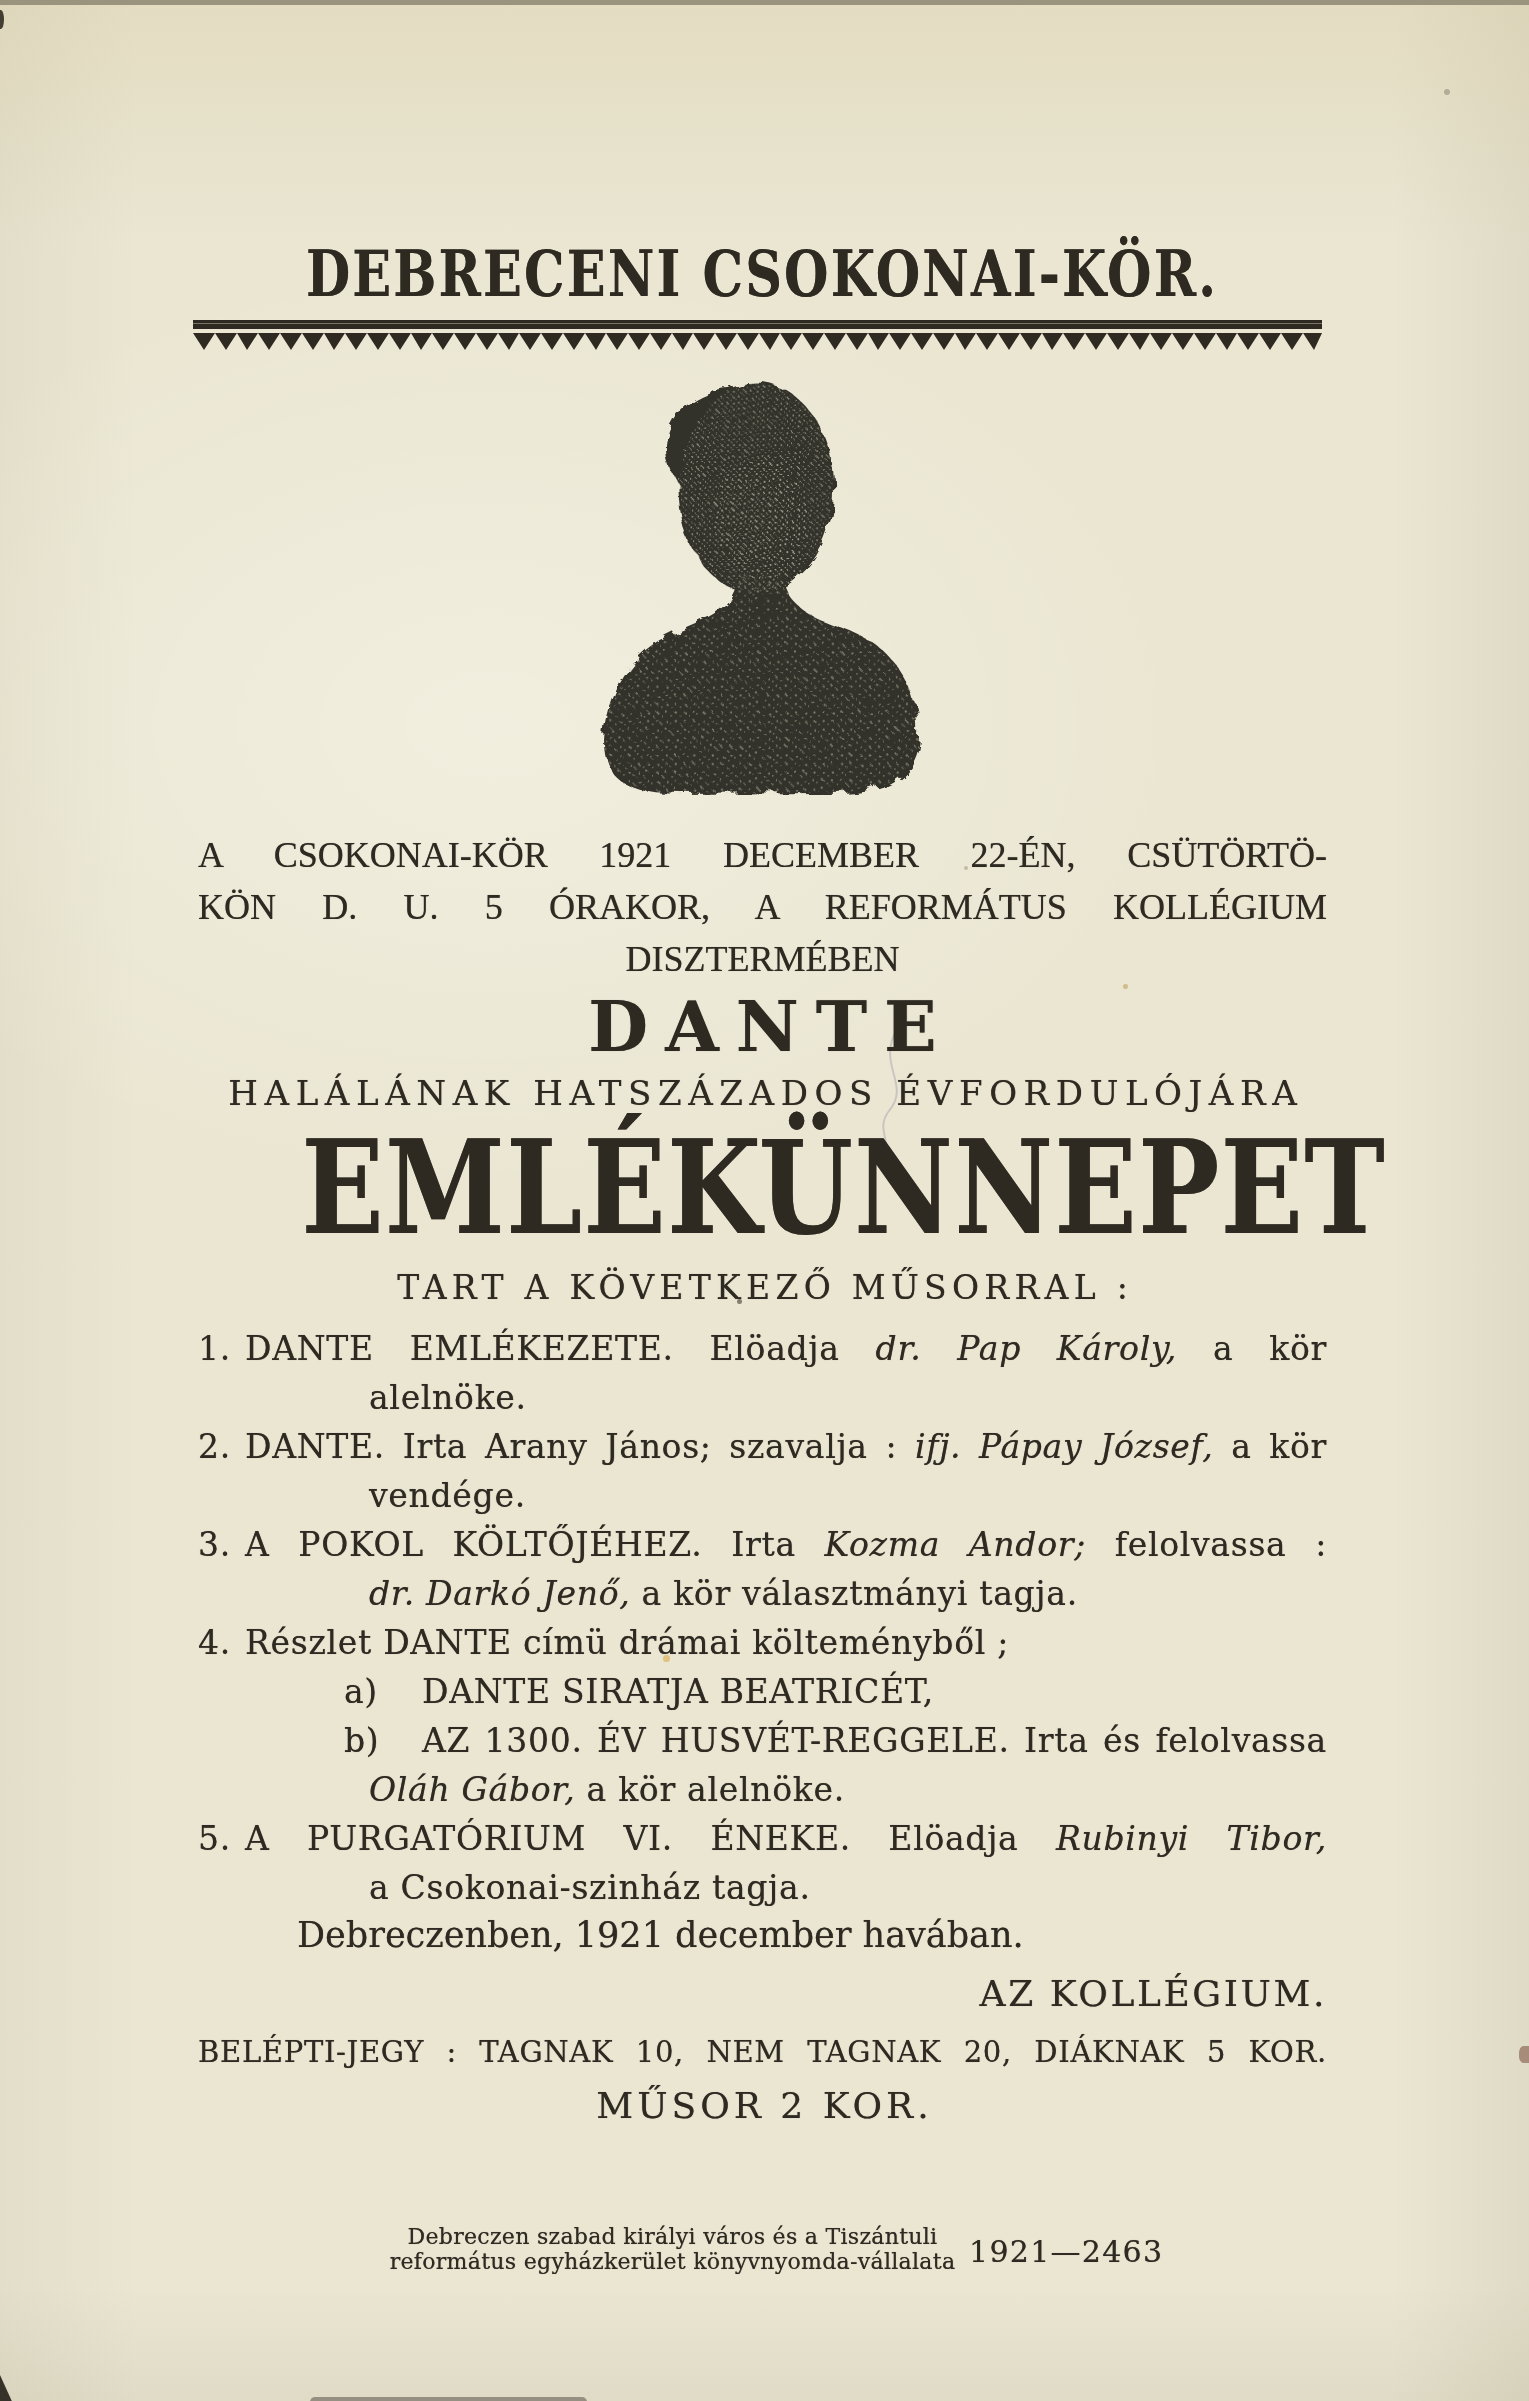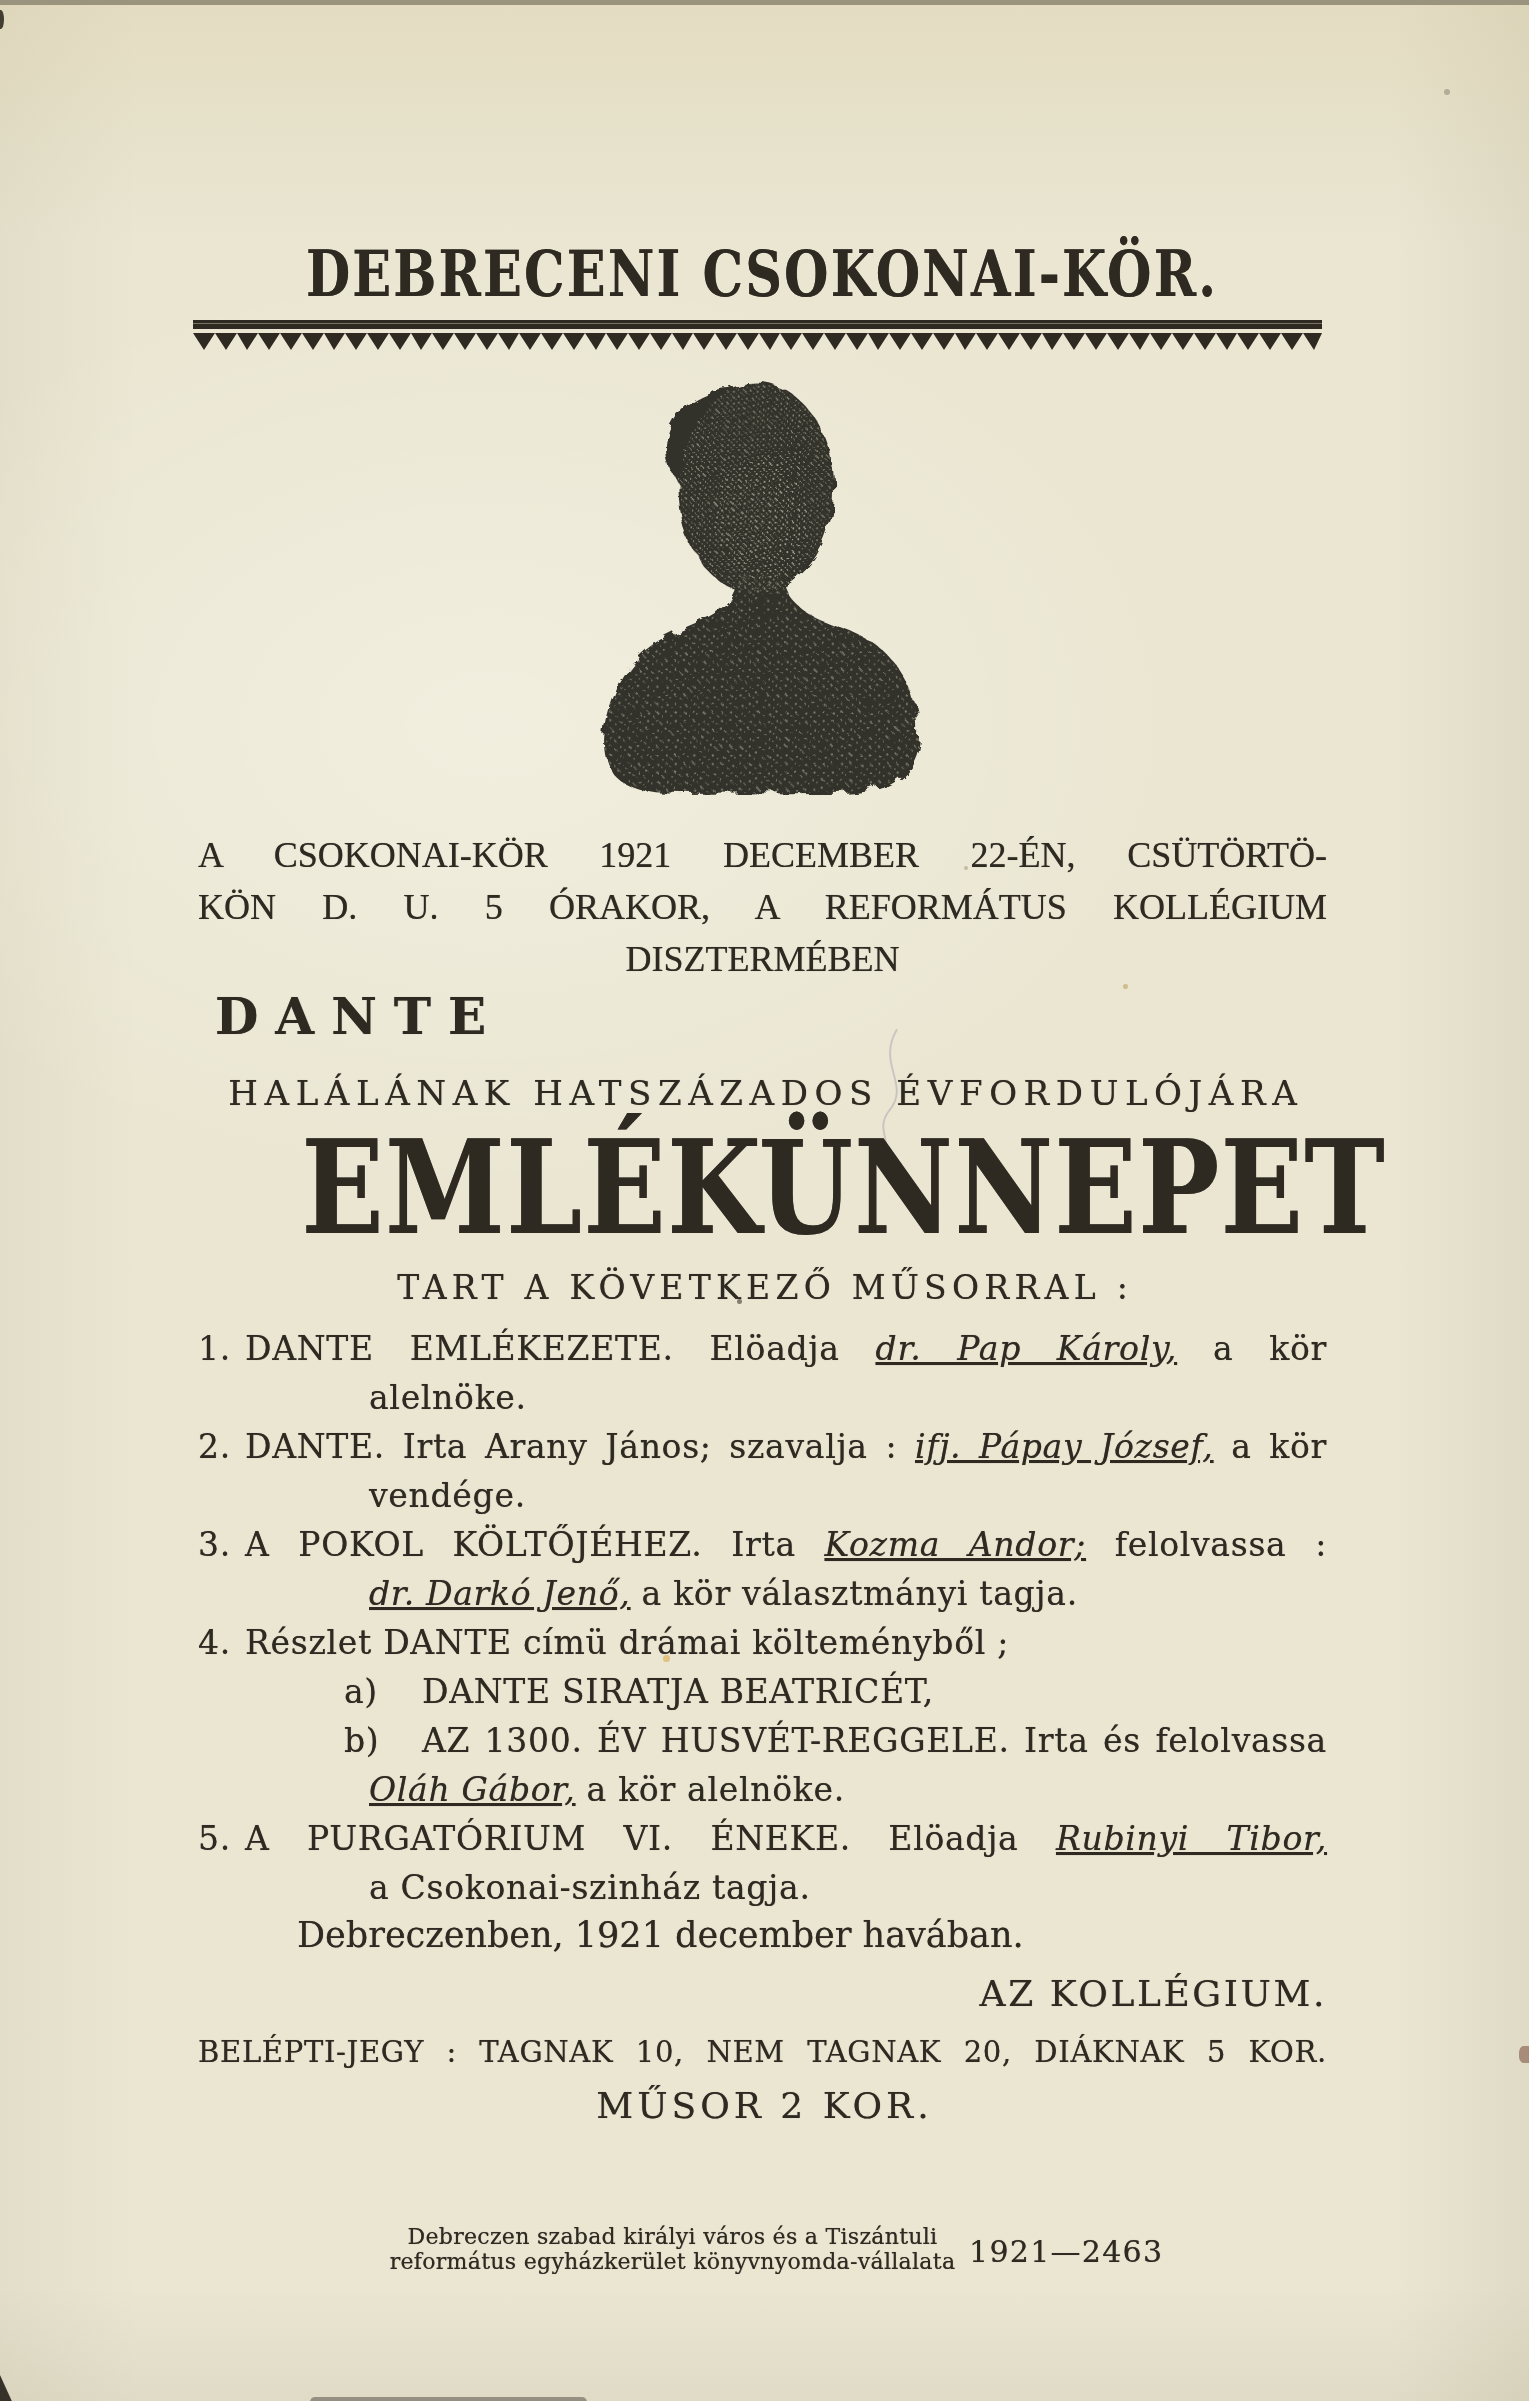--- a/index.html
+++ b/index.html
@@ -39,21 +39,21 @@
   .portrait{ position:absolute; left:590px; top:361px; width:340px; height:429px; }
 
   
   .announce{ position:absolute; left:198px; top:824px; width:1129px; font-size:36px;font-family:Liberation Serif, serif; }
   .announce .ln{ height:52px; line-height:52px; }
   .jst{ text-align:justify; text-align-last:justify; }
   .ctr{ text-align:center; }
 
   .dante{
     position:absolute; left:198px; top:986px; width:1129px;
-    text-align:left; font-size:50px; font-weight:bold;
+    text-align:center; font-size:69px; font-weight:bold;
     letter-spacing:17px; padding-left:17px; box-sizing:border-box; line-height:1.05;
   }
   .subhead{
     position:absolute; left:198px; top:1068px; width:1129px;
     text-align:center; font-size:34px; letter-spacing:6.6px; padding-left:6.6px; box-sizing:border-box;
   }
   .bigtitle{
     position:absolute; left:198px; top:1117px; width:1129px;
     text-align:center; font-size:129px; font-weight:bold; line-height:1.02;
     letter-spacing:1.3px; white-space:nowrap;
@@ -65,21 +65,21 @@
   }
 
   
   .program{ position:absolute; left:198px; top:1319px; width:1129px; font-size:33px; letter-spacing:0.7px; }
   .pl{ position:relative; height:49px; line-height:49px; box-sizing:border-box; }
   .pl.first{ padding-left:47px; }
   .pl.cont{ padding-left:171px; }
   .pl.sub{ padding-left:224px; }
   .pl .num{ position:absolute; left:0; top:0; }
   .pl .sublabel{ position:absolute; left:146px; top:0; }
-  .it{ font-style:italic;text-decoration:underline; }
+  .it{ font-style:italic; }
 
   
   .dateline{ position:absolute; left:297px; top:1910px; font-size:35px; }
   .signature{ position:absolute; left:198px; top:1968px; width:1129px; text-align:right; font-size:36px; letter-spacing:2.6px; }
   .tickets{ position:absolute; left:198px; top:2030px; width:1129px; font-size:29px; letter-spacing:0.7px; }
   .musor{ position:absolute; left:198px; top:2080px; width:1129px; text-align:center; font-size:36px; letter-spacing:4px; padding-left:4px; box-sizing:border-box; }
 
   
   .imprint{ position:absolute; left:379px; top:2219px; width:587px; text-align:center; font-size:22px; line-height:25px; letter-spacing:0.3px; }
   .imprint-num{ position:absolute; left:969px; top:2229px; font-size:30px; letter-spacing:1.3px; }

